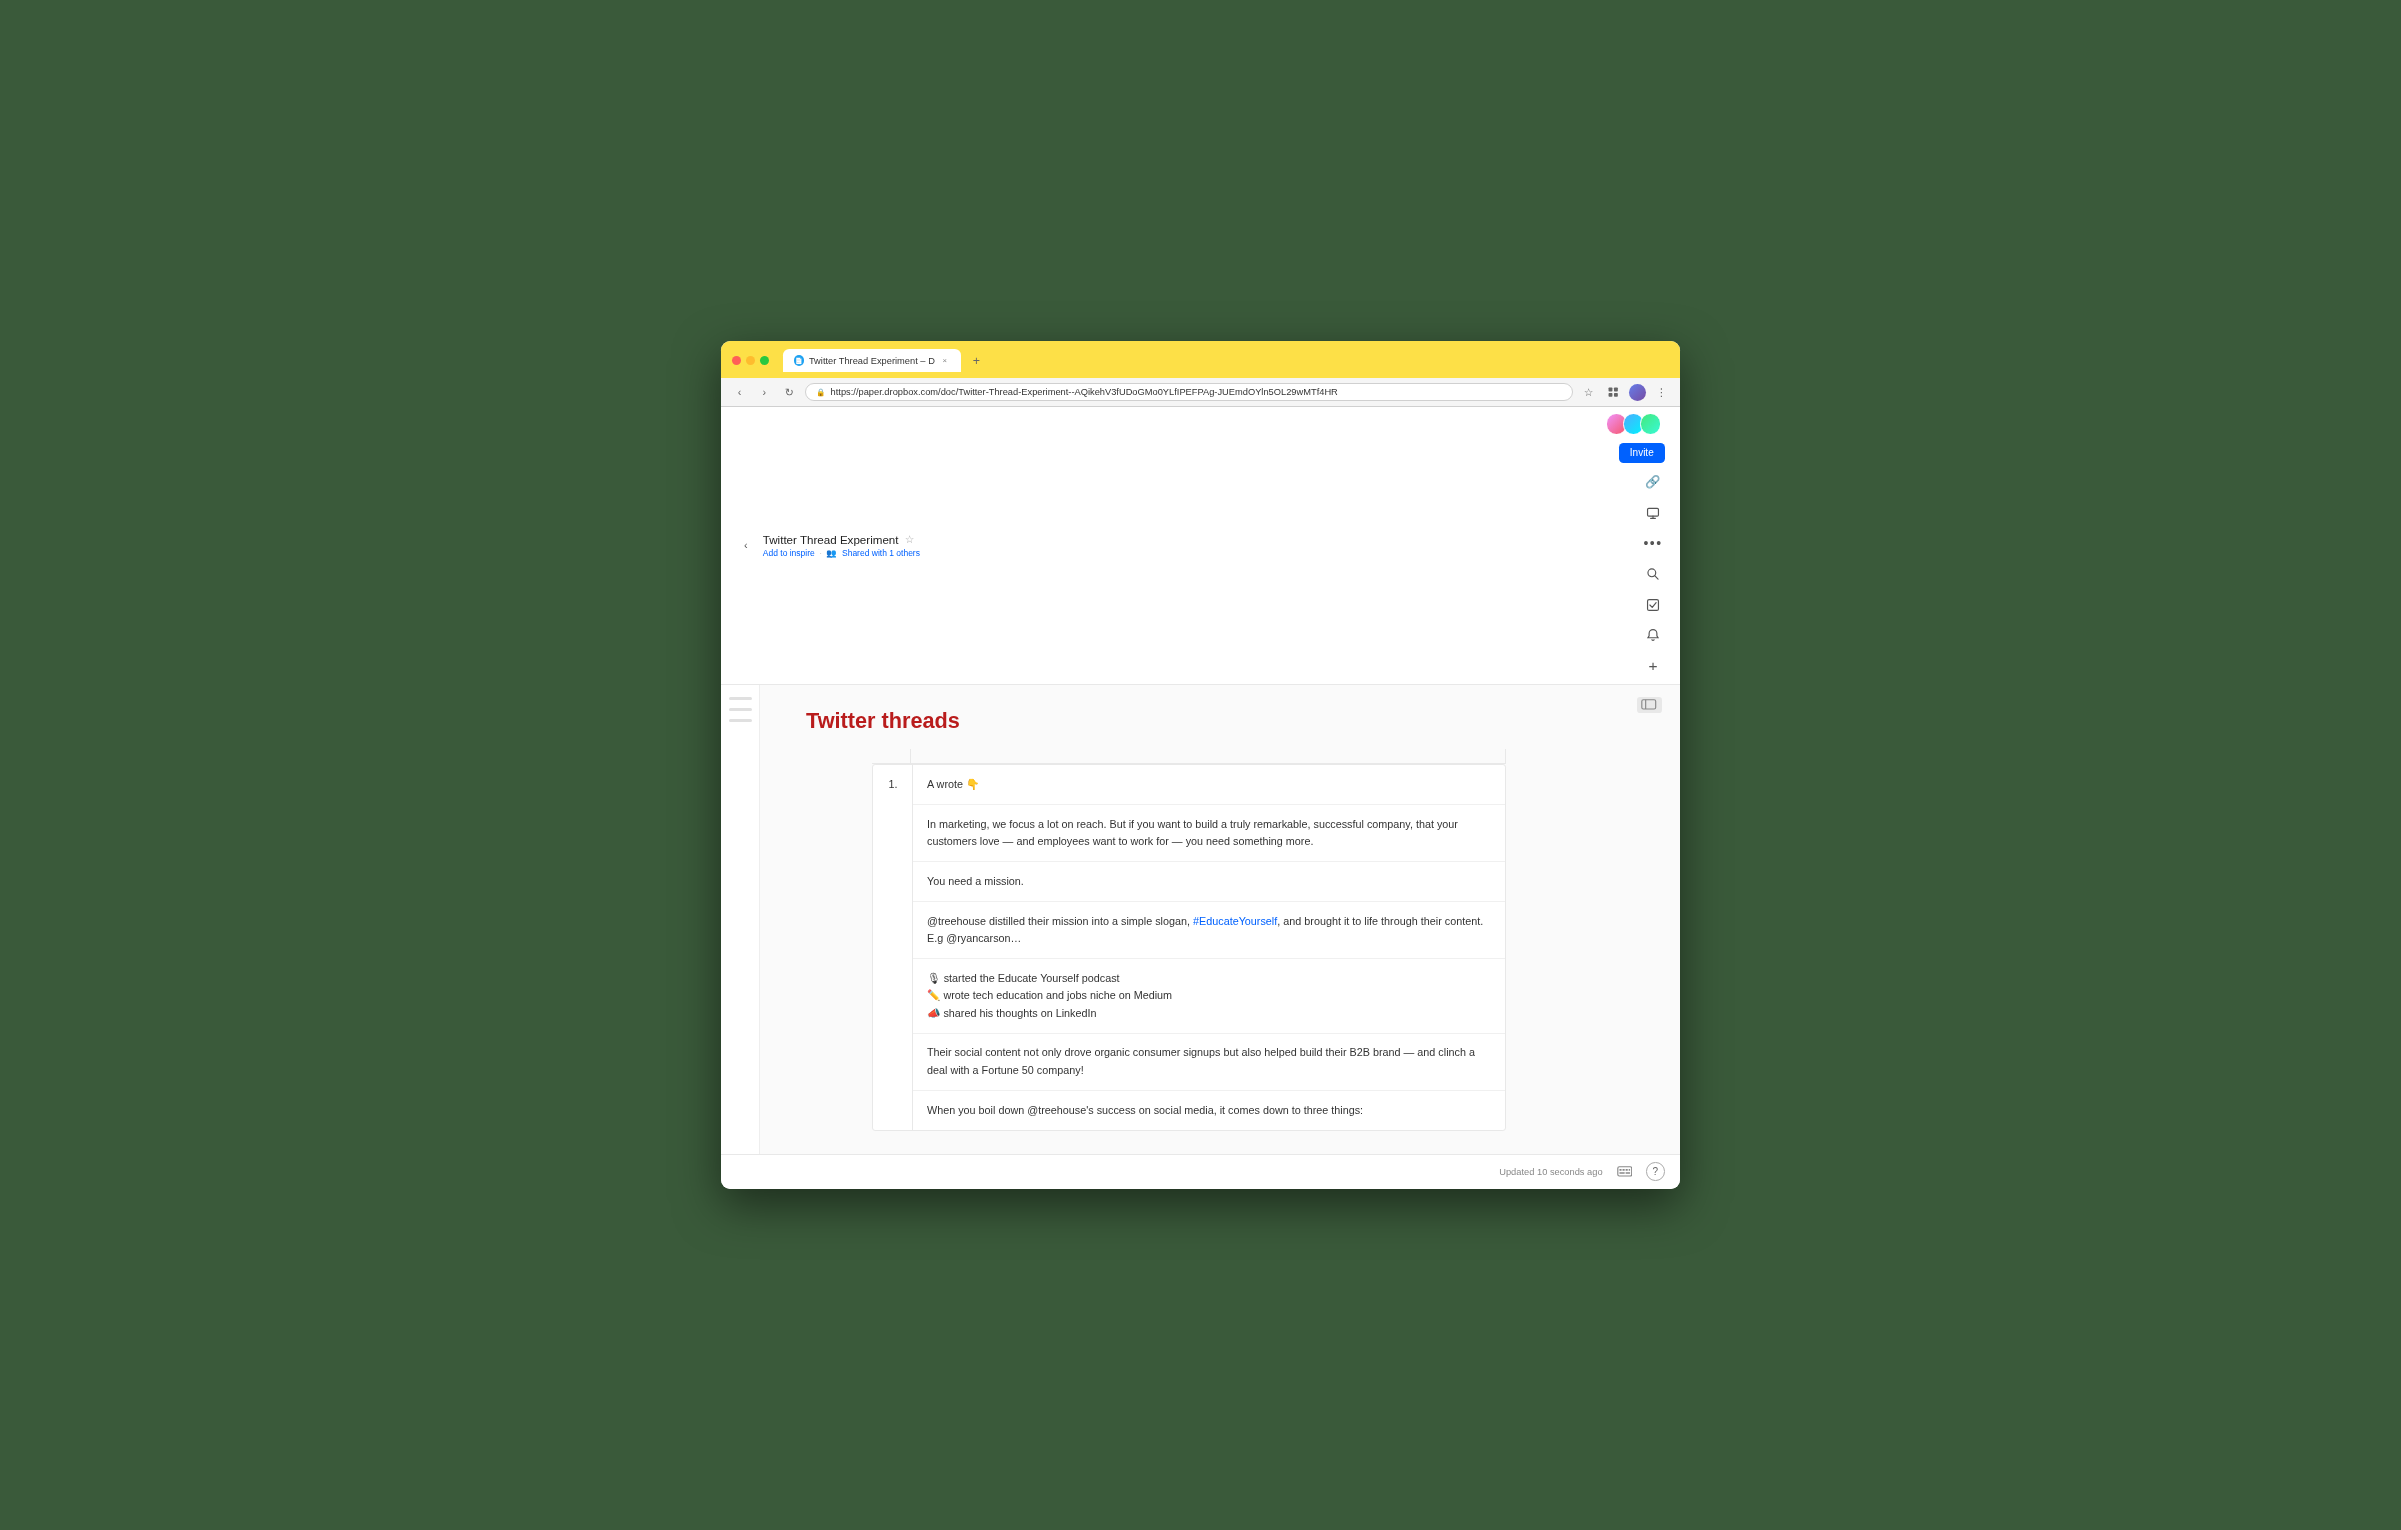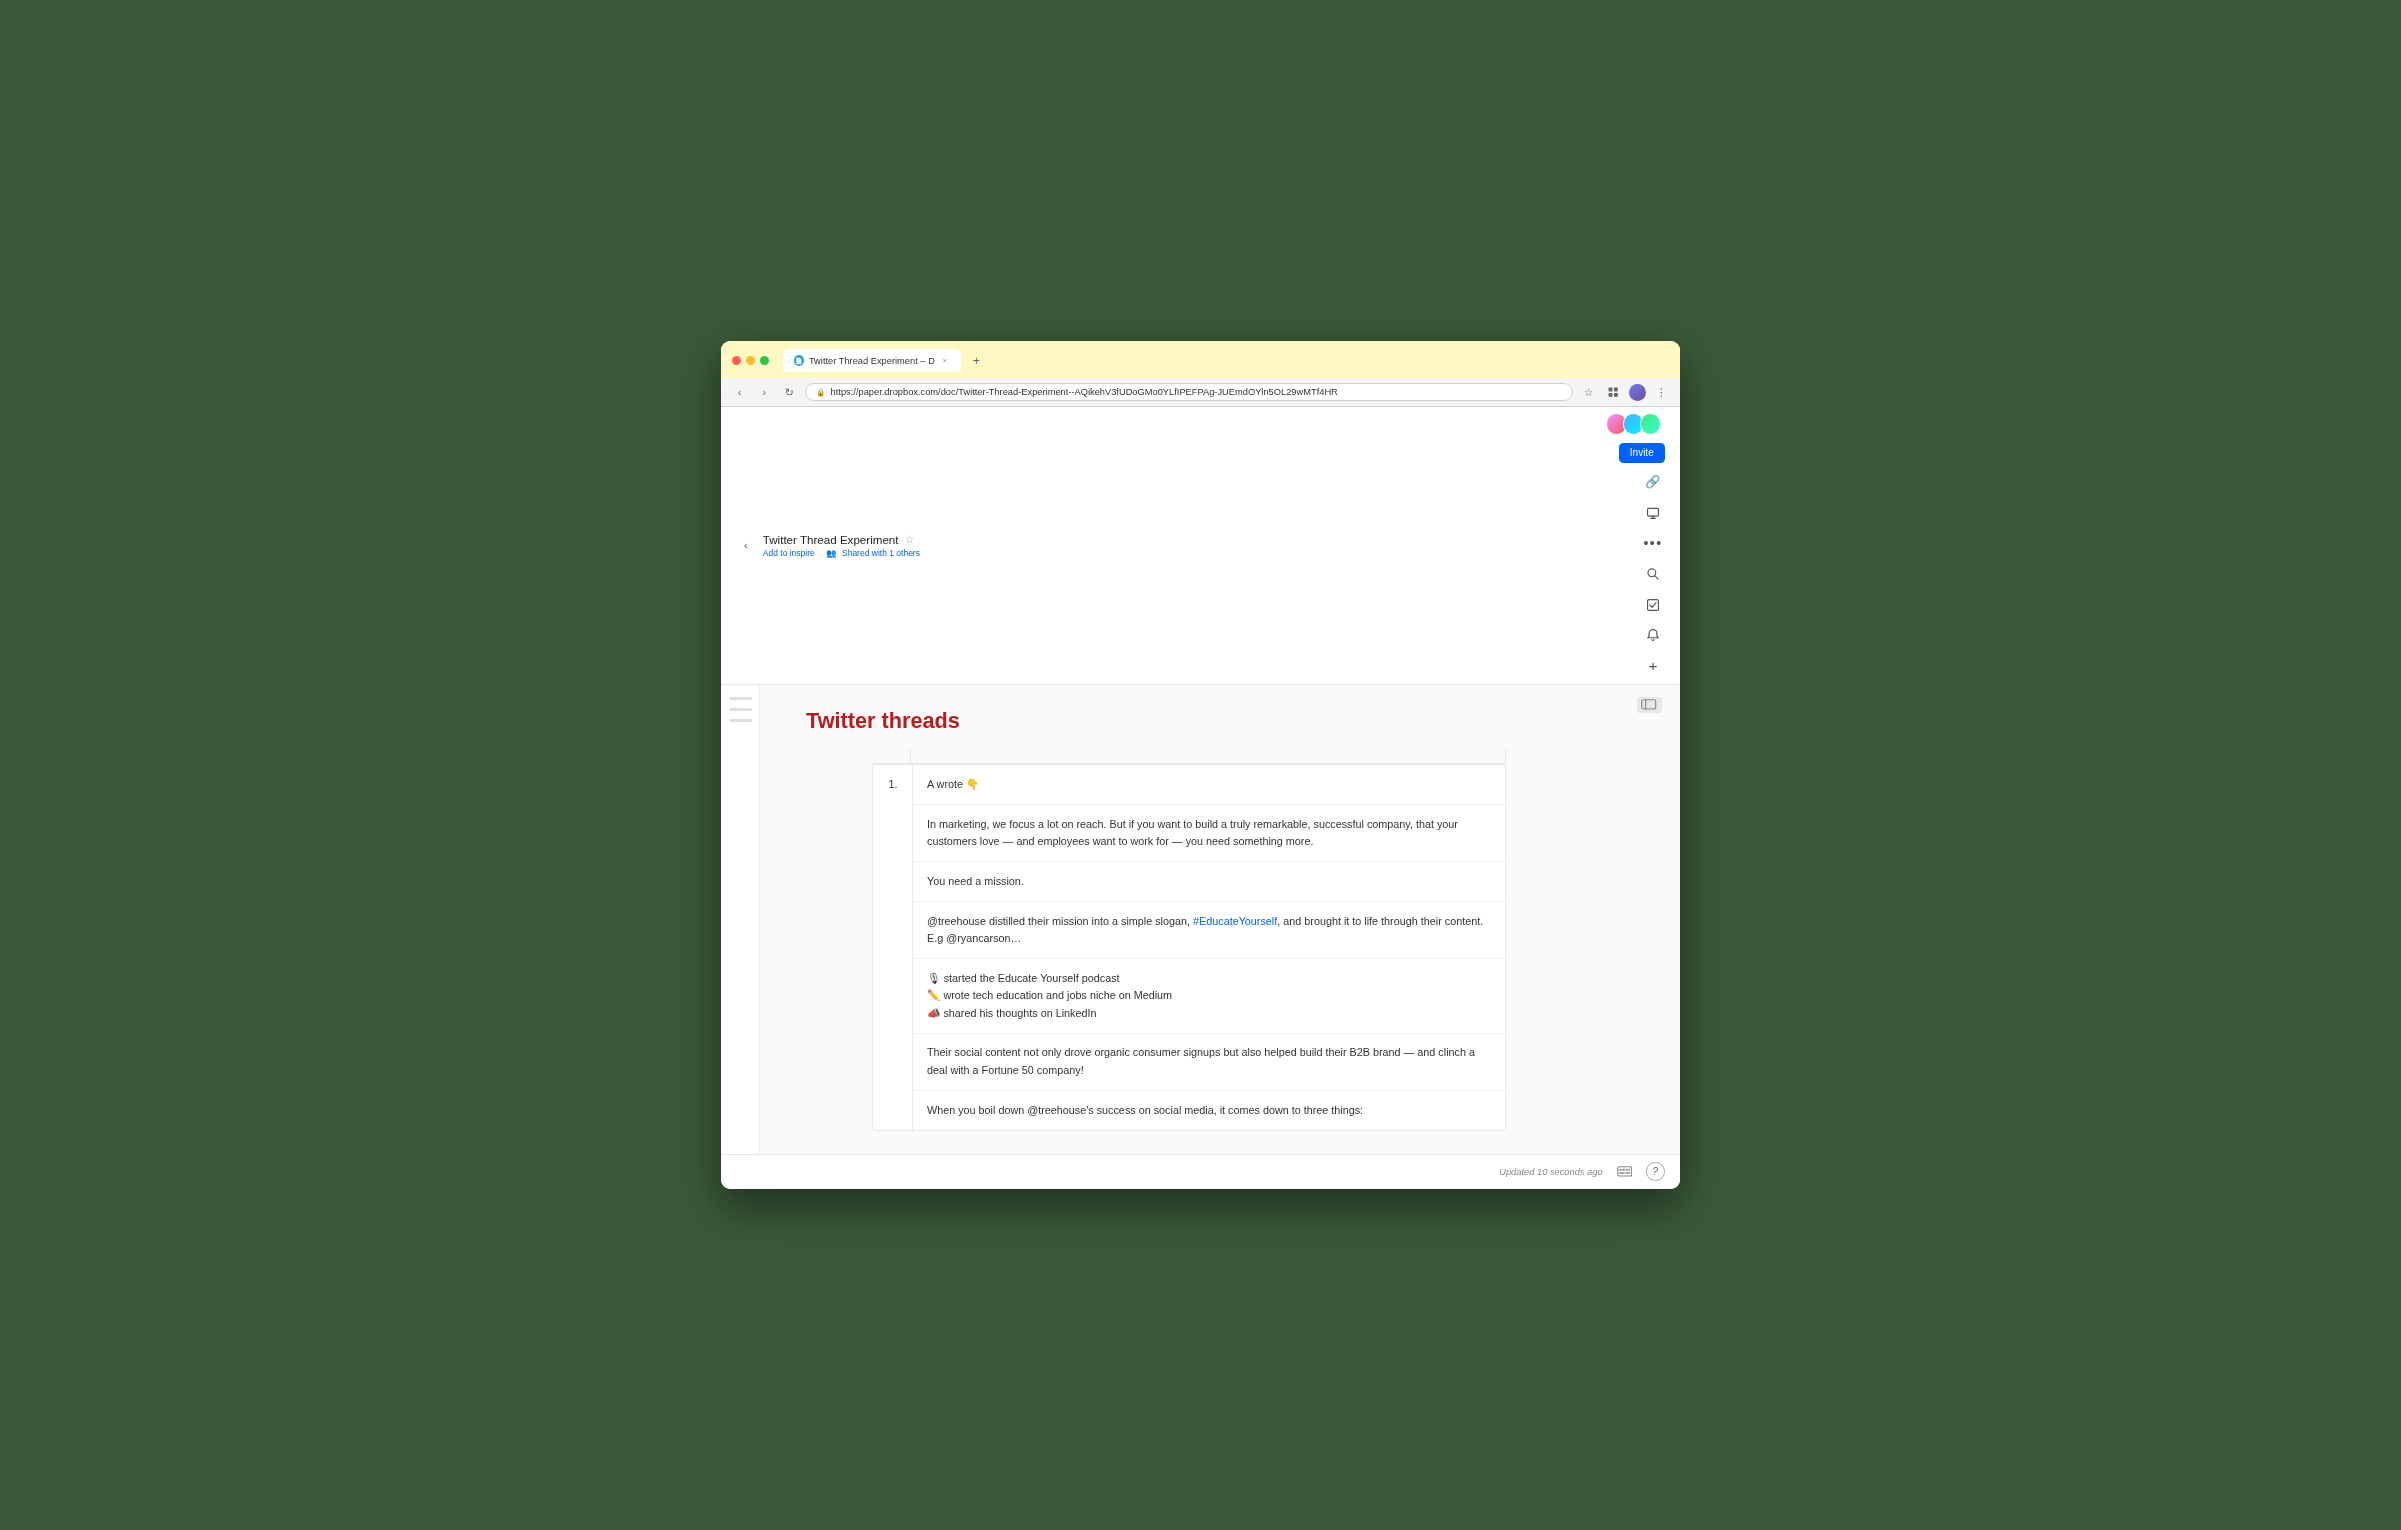--- a/index.html
+++ b/index.html
@@ -13,21 +13,21 @@
     }
     .browser-window {
       width: 959px;
       background: #f0f0f0;
       border-radius: 9.3px;
       box-shadow: 0 15.5px 46px rgba(0,0,0,0.5);
       overflow: hidden;
     }
     
     .title-bar {
-      background: #fef9c3;
+      background: #fde047;
       padding: 7.7px 10.8px 0;
       display: flex;
       flex-direction: column;
     }
     .title-bar-top {
       display: flex;
       align-items: center;
       gap: 6.2px;
       margin-bottom: 6.2px;
     }
@@ -346,21 +346,20 @@
     }
     
     .status-bar {
       background: #fff;
       border-top: 0.8px solid #e8e8e8;
       padding: 6.2px 15.5px;
       display: flex;
       justify-content: flex-end;
       align-items: center;
       gap: 10.8px;
-      font-style: italic;
     }
     .status-text {
       font-size: 9.3px;
       color: #888;
     }
     .status-icon-btn {
       width: 21.7px;
       height: 21.7px;
       display: flex;
       align-items: center;

